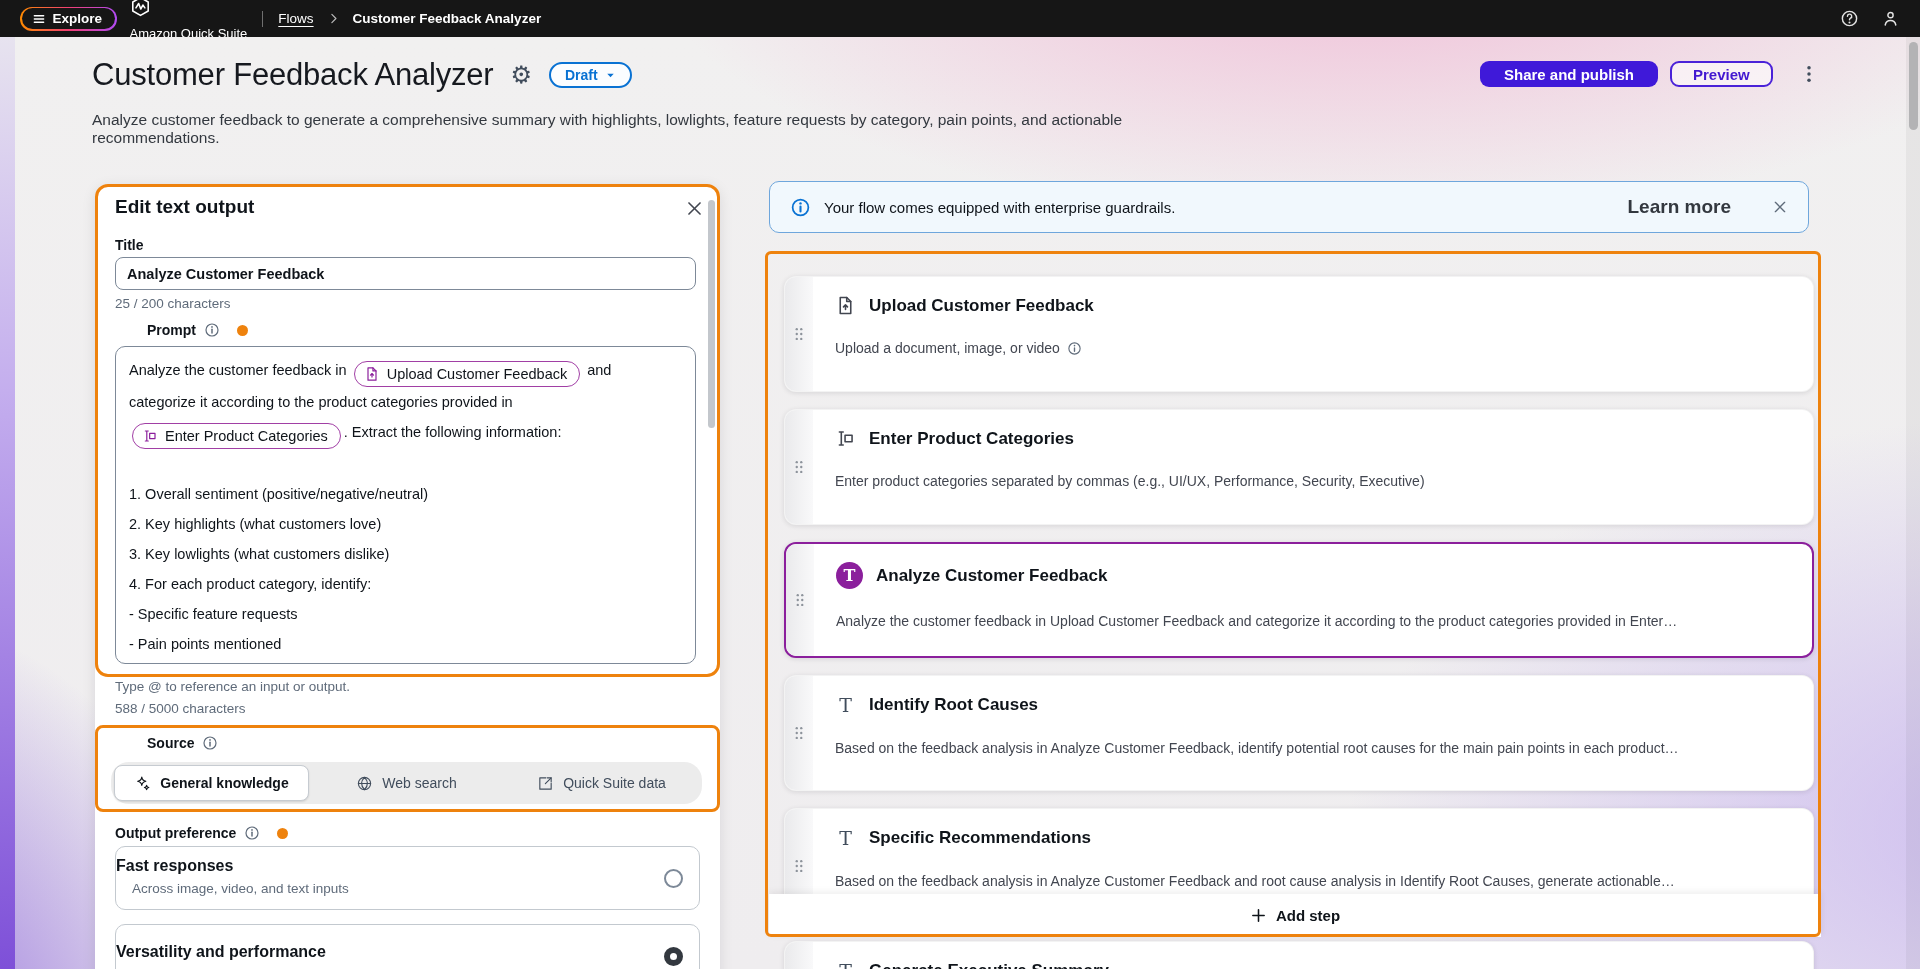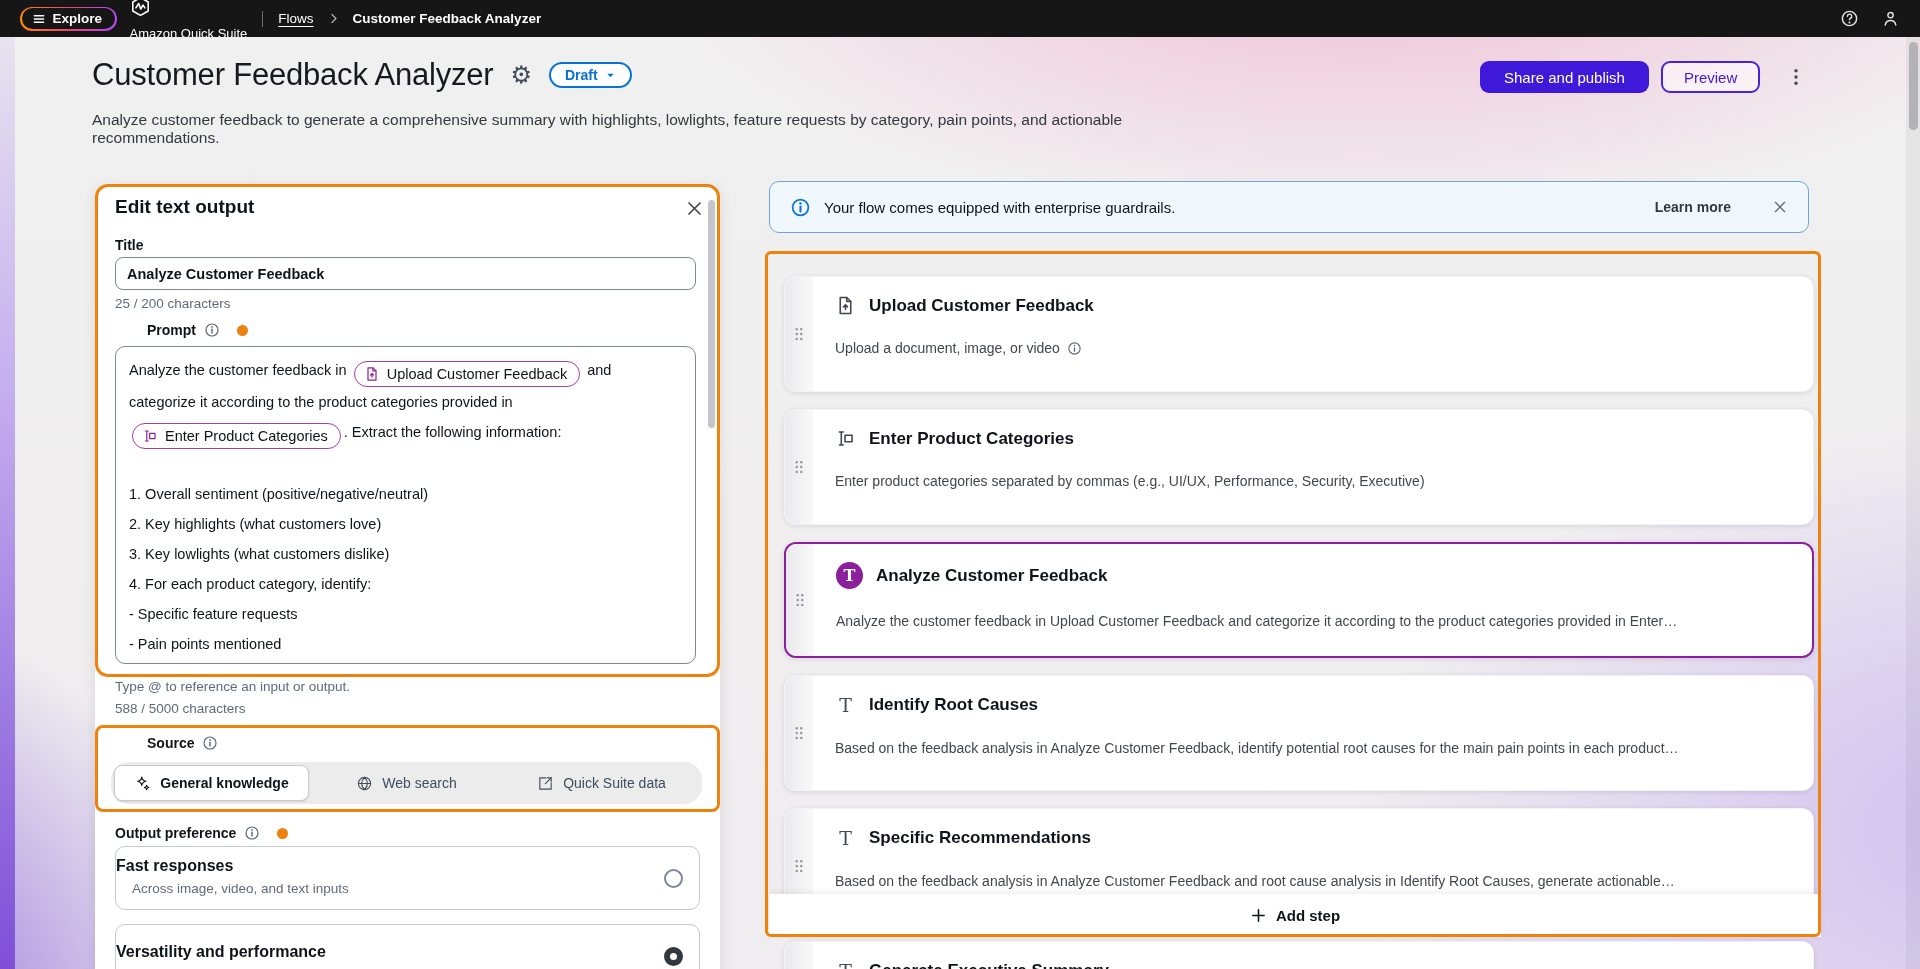--- a/index.html
+++ b/index.html
@@ -41,21 +41,21 @@
   
   .page-head{position:absolute; left:92px; top:20px; display:flex; align-items:center; gap:17px;}
   .page-title{font-size:31px; font-weight:400; color:#16191f; letter-spacing:-.2px;}
   .gear{font-size:24px; line-height:1; color:#414d5c; cursor:pointer; font-family:"DejaVu Sans",sans-serif;}
   .draft-pill{display:flex; align-items:center; gap:7px; border:2px solid var(--blue); color:var(--blue);
     border-radius:999px; padding:3px 14px; font-size:14px; font-weight:700; background:#fbfdff; cursor:pointer;}
   .draft-pill .icn{width:11px;height:11px;}
   .page-desc{position:absolute; left:92px; top:74px; font-size:15.5px; color:#33383f; max-width:1120px;}
 
   .head-actions{position:absolute; left:1480px; top:24px; display:flex; align-items:center; gap:12px;}
-  .btn{height:32px; border-radius:9px; font-size:15px; font-weight:400; display:flex; align-items:center; cursor:pointer;}
+  .btn{height:26px; border-radius:9px; font-size:15px; font-weight:700; display:flex; align-items:center; cursor:pointer;}
   .btn-primary{background:var(--btn); color:#fff; padding:0 24px; border:none;}
   .btn-secondary{border:2px solid #4a22d8; color:#4318d0; padding:0 21px; background:rgba(255,255,255,.55);}
   .kebab{width:20px; height:24px; color:#414d5c; margin-left:14px; cursor:pointer;}
   .kebab svg{stroke:none; fill:currentColor;}
 
   
   .panel{position:absolute; left:95px; top:147px; width:625px; height:868px; background:#fff;
     border-radius:14px 14px 0 0; box-shadow:0 3px 14px rgba(20,20,30,.10); z-index:5; overflow:hidden;}
   .panel-title{position:absolute; left:20px; top:12px; font-size:19px; font-weight:700;}
   .panel-close{position:absolute; right:16px; top:15px; width:19px; height:19px; color:#424650; cursor:pointer;}
@@ -91,21 +91,21 @@
   .opt1 .opt-title{top:10px;} .opt2 .opt-title{top:18px;}
   .opt-sub{position:absolute; left:16px; top:34px; font-size:13.5px; color:#5f6b7a;}
   .radio{position:absolute; right:16px; top:22px; width:19px; height:19px; border:2px solid #7d8998; border-radius:50%; background:#fff; cursor:pointer;}
   .radio.checked{border:6px solid #33383f;}
 
   
   .banner{position:absolute; left:769px; top:144px; width:1040px; height:52px; background:#f1f8fd;
     border:1.5px solid #6ea6dc; border-radius:10px; display:flex; align-items:center; padding:0 20px; gap:13px; z-index:4;}
   .banner .b-info{width:21px; height:21px; color:var(--blue);}
   .banner-text{font-size:15px; color:#0f141a;}
-  .banner-action{margin-left:auto; font-size:14px; font-weight:700; color:#33383f; cursor:pointer;}
+  .banner-action{margin-left:auto; font-size:19px; font-weight:700; color:#33383f; cursor:pointer;}
   .banner-close{width:16px; height:16px; color:#5f6b7a; margin-left:28px; cursor:pointer;}
 
   
   .steps{position:absolute; left:784px; top:239px; width:1030px; z-index:5;}
   .card{position:relative; height:116px; margin-bottom:17px; background:#fff; border-radius:12px;
     border:1px solid rgba(15,20,26,.05); box-shadow:0 1px 5px rgba(25,25,35,.12); cursor:pointer;}
   .card.selected{border:2px solid var(--purple);}
   .gutter{position:absolute; left:0; top:0; bottom:0; width:28px; border-radius:11px 0 0 11px;
     background:linear-gradient(90deg,#eaeaec,#f9f9fa); display:flex; align-items:center; justify-content:center; cursor:grab;}
   .gutter .icn{width:18px; height:18px; color:#8d939b;}

